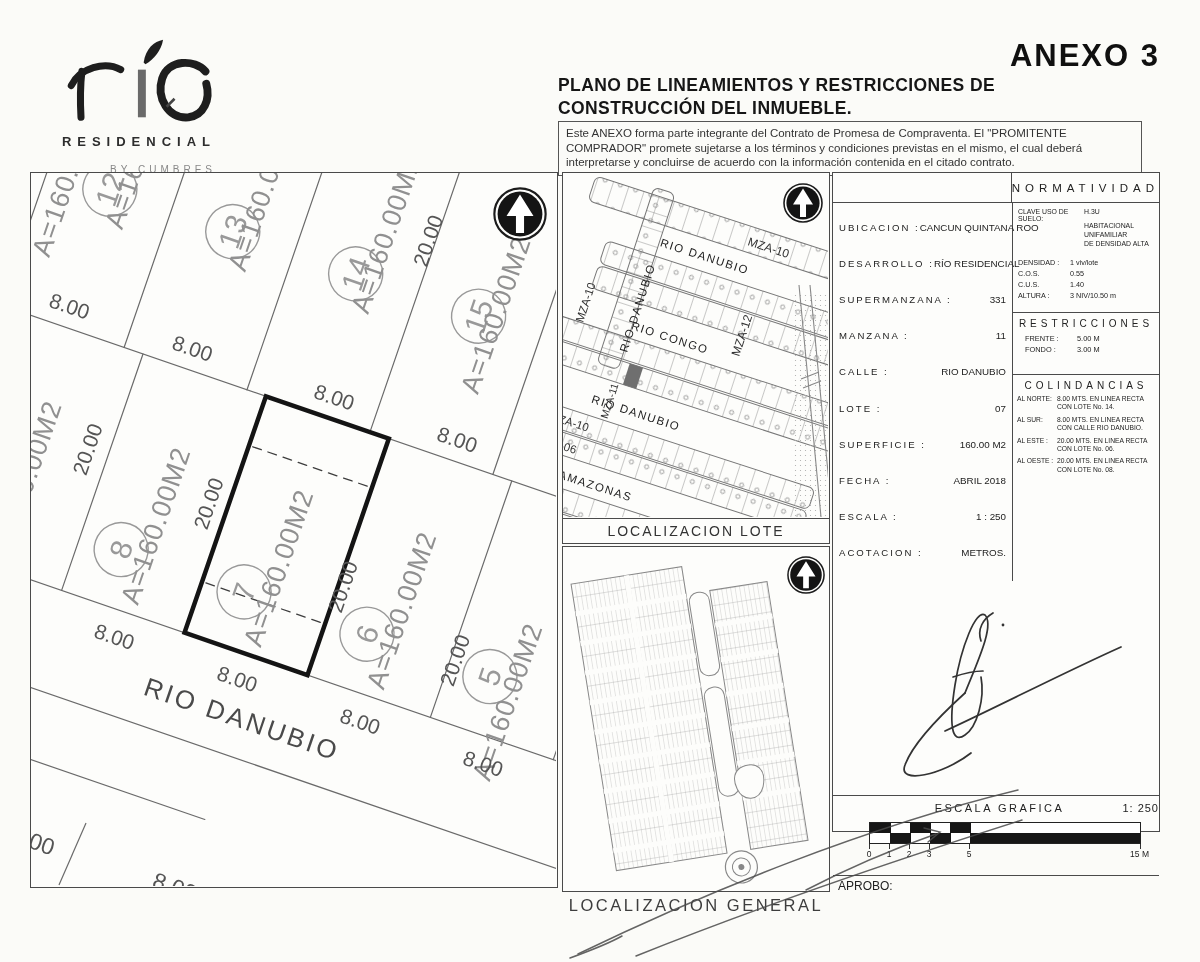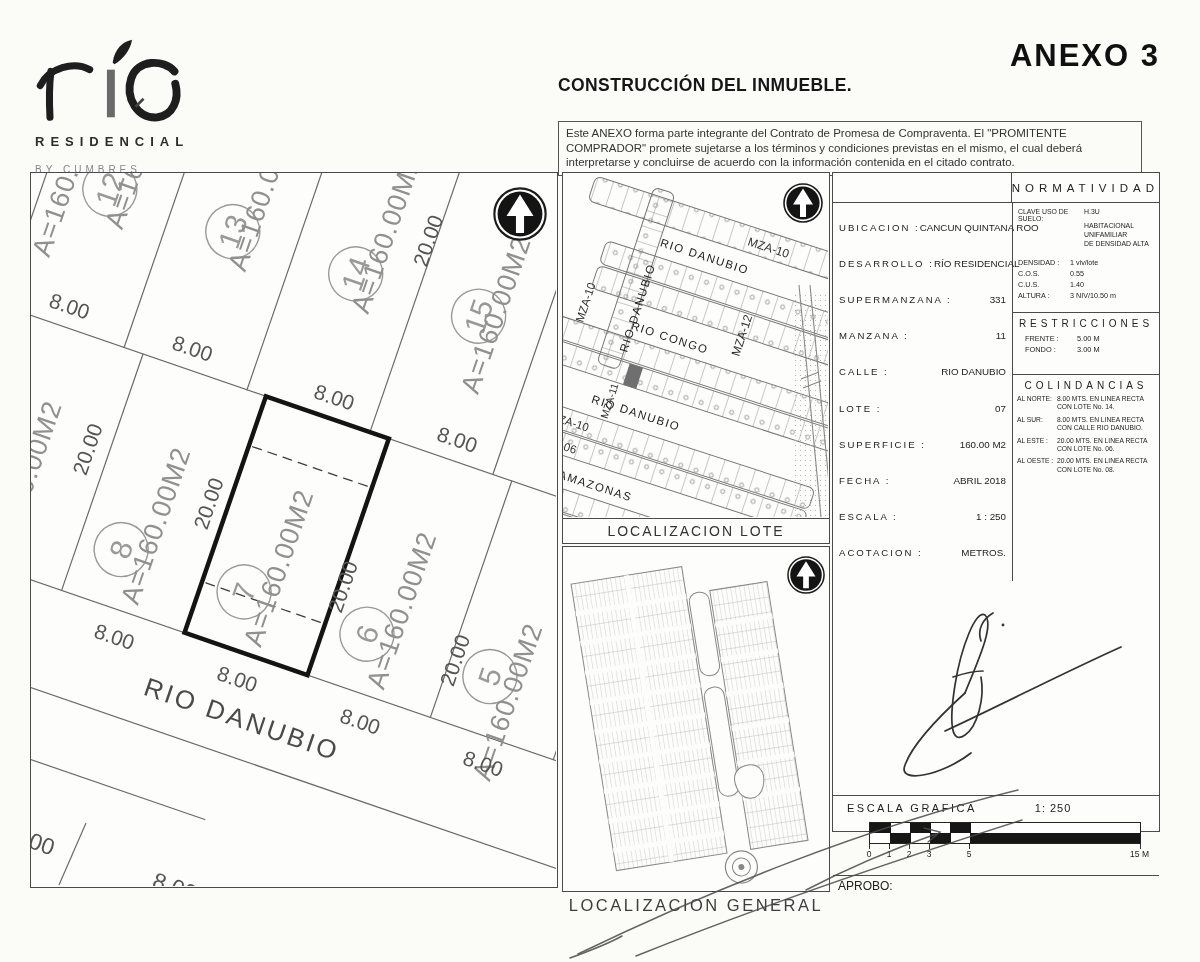--- a/index.html
+++ b/index.html
@@ -1,21 +1,21 @@
 <!DOCTYPE html>
 <html><head>
 <meta charset="utf-8">
 <style>
   * { margin:0; padding:0; box-sizing:border-box; }
   html,body { width:1200px; height:962px; }
   body { position:relative; background:#fbfbf8; font-family:"Liberation Sans",sans-serif; color:#2f2f2f; overflow:hidden; }
   .abs { position:absolute; }
 
   
-  .logo { left:35px; top:36px; width:190px; text-align:left; }
+  .logo { left:26px; top:36px; width:190px; text-align:right; }
   .logo .brandline { font-size:13px; letter-spacing:6px; color:#2d2d2d; margin-top:2px; font-weight:bold; font-family:"Liberation Sans",sans-serif;}
   .logo .byline { font-size:10px; letter-spacing:4px; color:#888; margin-top:15px; }
 
   
   .annex { left:900px; top:38px; width:260px; text-align:right; font-size:31px; font-weight:bold; letter-spacing:2px; color:#101010; }
   .doc-title { left:558px; top:74px; width:600px; font-size:17.5px; font-weight:bold; letter-spacing:.4px; color:#161616; line-height:1.32; }
   .disclaimer { left:558px; top:121px; width:584px; border:1.5px solid #555; padding:4px 7px 5px 7px; font-size:11.5px; line-height:1.27; color:#333; }
 
   
   .plan-box { left:30px; top:172px; width:528px; height:716px; border:1.5px solid #4a4a4a; background:#fdfdfb; }
@@ -49,21 +49,21 @@
   .rrow { display:flex; font-size:7.4px; color:#222; margin-left:12px; line-height:1.5; }
   .rrow .rl { width:52px; }
   .restr-rows { margin-top:4px; }
   .sec-estac { height:82px; }
   .estac-text { font-size:6.8px; color:#222; line-height:1.35; padding:3px 5px 0 5px; text-align:justify; }
   .sec-colind { height:124px; }
   .citem { display:flex; font-size:6.7px; color:#222; padding:0 3px 0 4px; margin-top:4px; line-height:1.25; }
   .citem .cl { width:40px; flex:none; }
   .p-sign { height:215px; border-bottom:1px solid #4a4a4a; position:relative; }
   .p-scale { height:80px; border-bottom:1px solid #4a4a4a; padding:6px 0 0 14px; position:relative; }
-  .scale-head { display:flex; font-size:11px; color:#222; }
+  .scale-head { display:flex; font-size:11px; color:#222;justify-content:flex-end; }
   .scale-head .sh-l { letter-spacing:2.5px; }
   .scale-head .sh-r { margin-left:58px; letter-spacing:1px; }
   .bar { position:relative; width:272px; height:22px; margin:8px 0 0 22px; border:1px solid #222; background:#fff; }
   .bar .c { position:absolute; }
   .ticks { position:relative; width:272px; margin-left:22px; height:16px; }
   .ticks .tk { position:absolute; top:0; width:1px; height:5px; background:#333; }
   .ticks .tl { position:absolute; top:5px; font-size:8.5px; color:#222; transform:translateX(-50%); }
   .ticks .te { position:absolute; top:5px; right:-8px; font-size:8.5px; color:#222; }
   .p-approve { height:57px; display:flex; }
   .p-approve .ap-l { width:183px; border-right:1px solid #4a4a4a; padding:3px 5px; font-size:10px; color:#222; }
@@ -108,20 +108,21 @@
     <path d="M88,28 C90,12 100,4 110,2 C108,14 100,24 90,30 Z" fill="#1e1e1e"></path>
     <path d="M158,38 C146,24 116,24 109,46 C102,68 116,92 139,90 C156,88 164,70 159,52" stroke="#1e1e1e" stroke-width="9" fill="none" stroke-linecap="round"></path>
     <path d="M114,78 L123,69" stroke="#444" stroke-width="3" fill="none"></path>
   </svg>
   <div class="brandline">RESIDENCIAL</div>
   <div class="byline">BY CUMBRES</div>
 </div>
 
 <div class="abs annex">ANEXO 3</div>
 <div class="abs doc-title">
+  <div>PLANO DE LINEAMIENTOS Y RESTRICCIONES DE</div>
   <div>CONSTRUCCIÓN DEL INMUEBLE.</div>
 </div>
 <div class="abs disclaimer">Este ANEXO forma parte integrante del Contrato de Promesa de Compraventa. El "PROMITENTE COMPRADOR" promete sujetarse a los términos y condiciones previstas en el mismo, el cual deberá interpretarse y concluirse de acuerdo con la información contenida en el citado contrato.</div>
 
 <div class="abs plan-box">
 <svg width="525" height="713" viewBox="0 0 525 713">
   <g transform="translate(112,181) rotate(19)" stroke-linecap="round">
 
     <g stroke="#6a6a6a" stroke-width="1.2">
       <line x1="-320" y1="0" x2="780" y2="0"></line>

